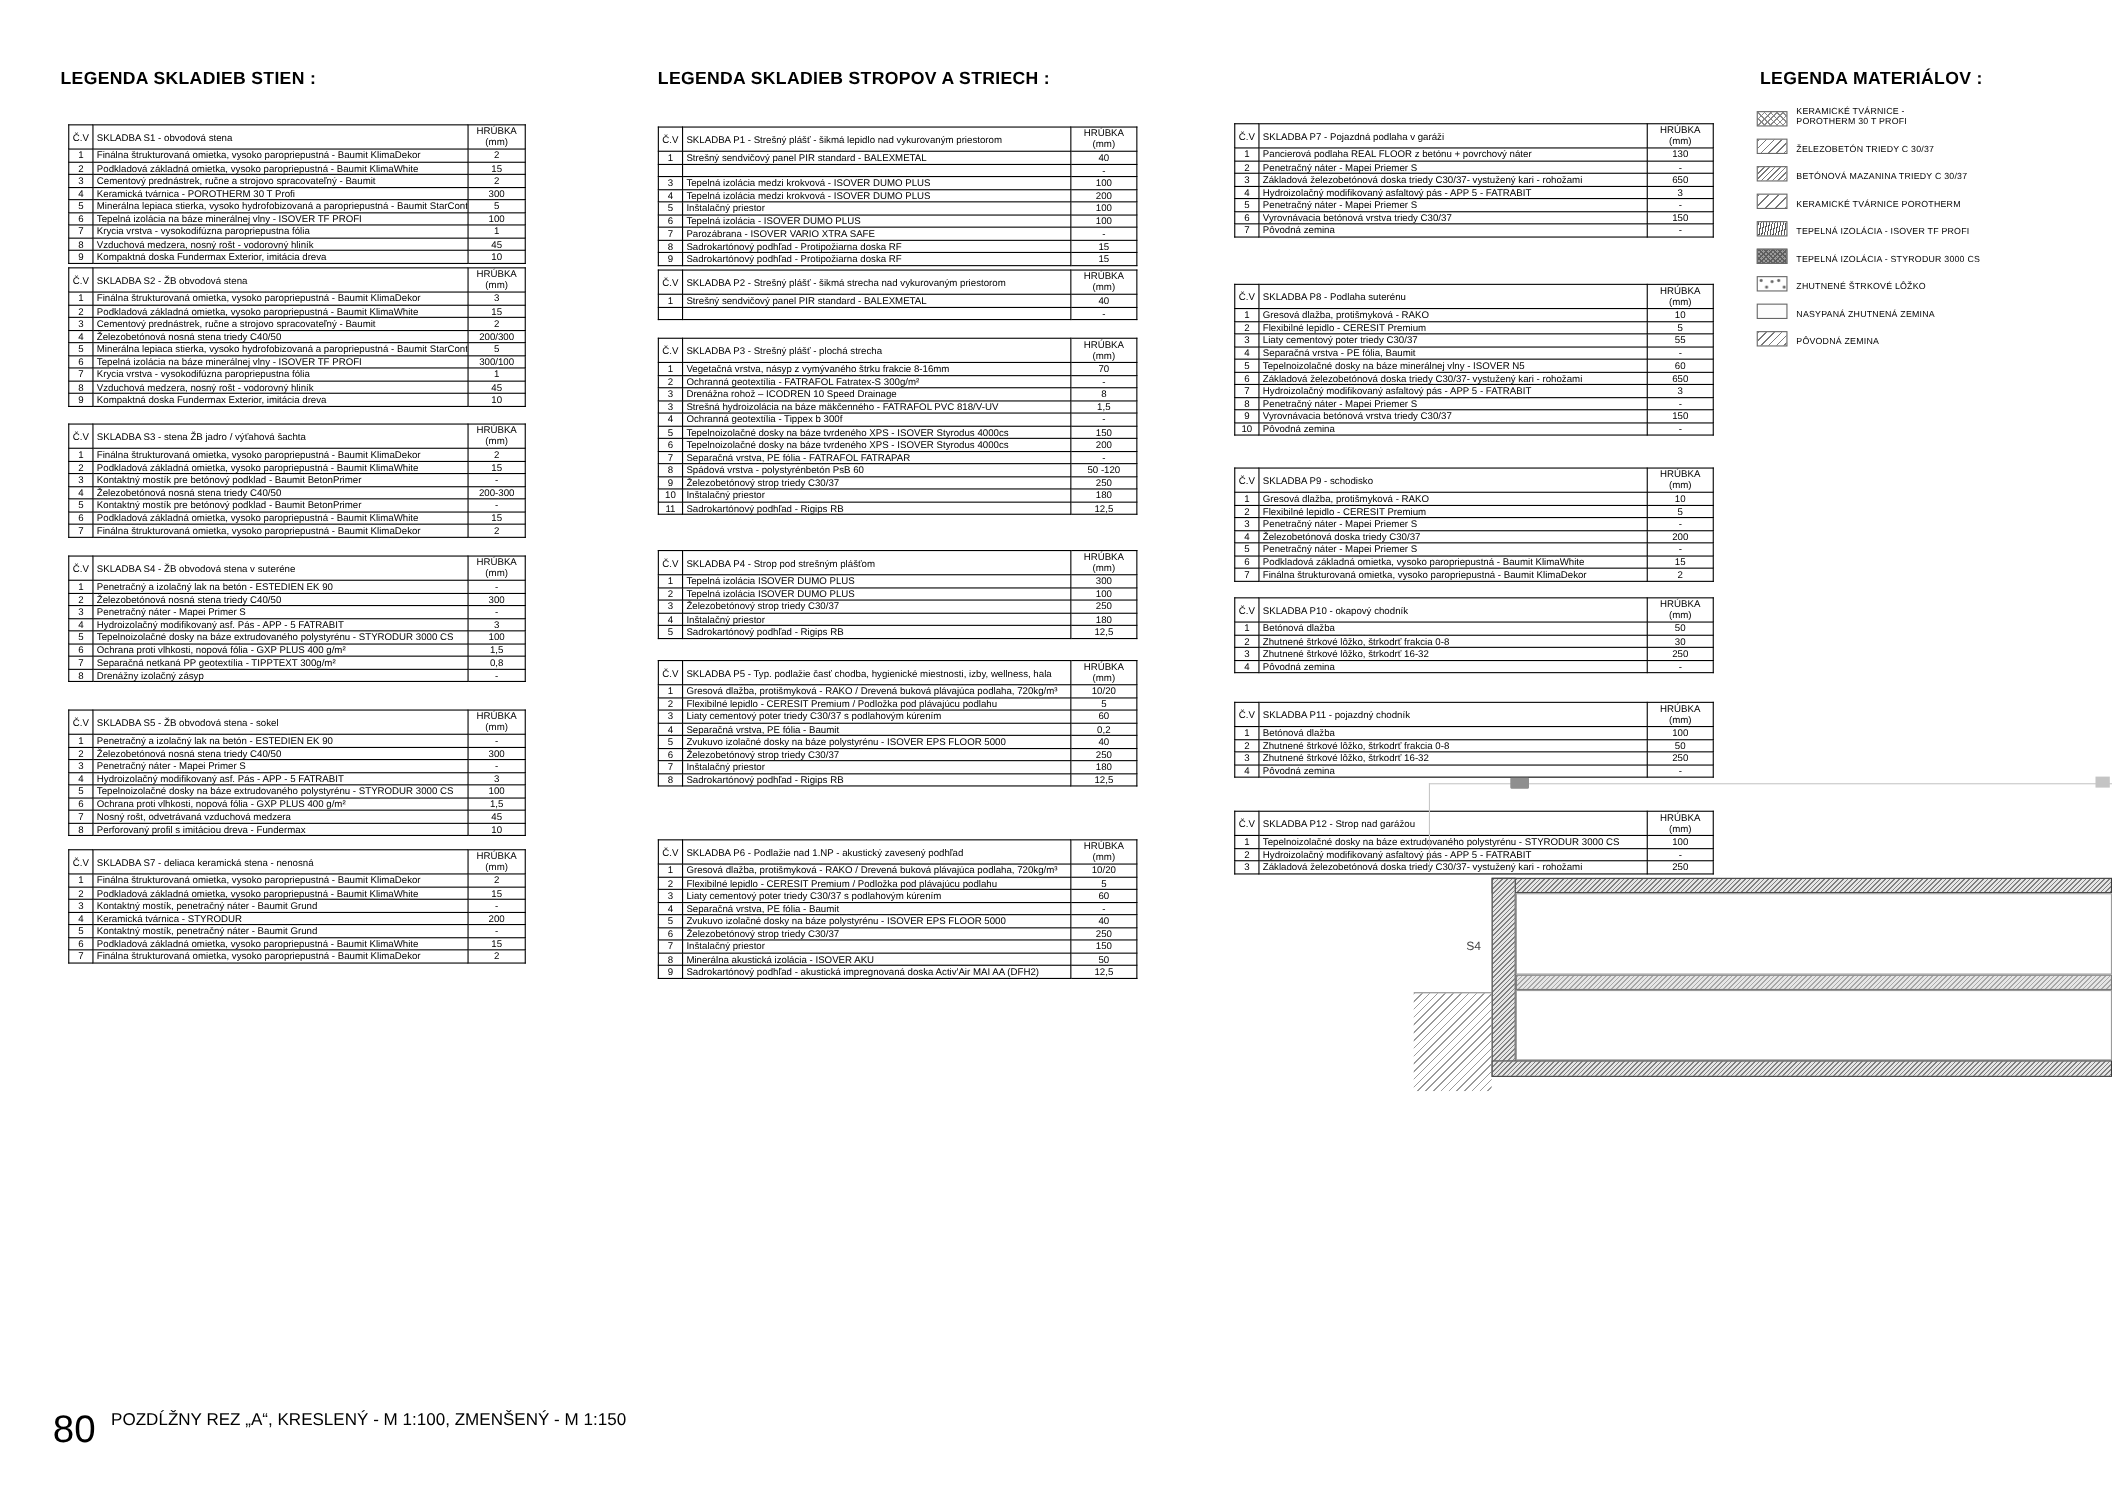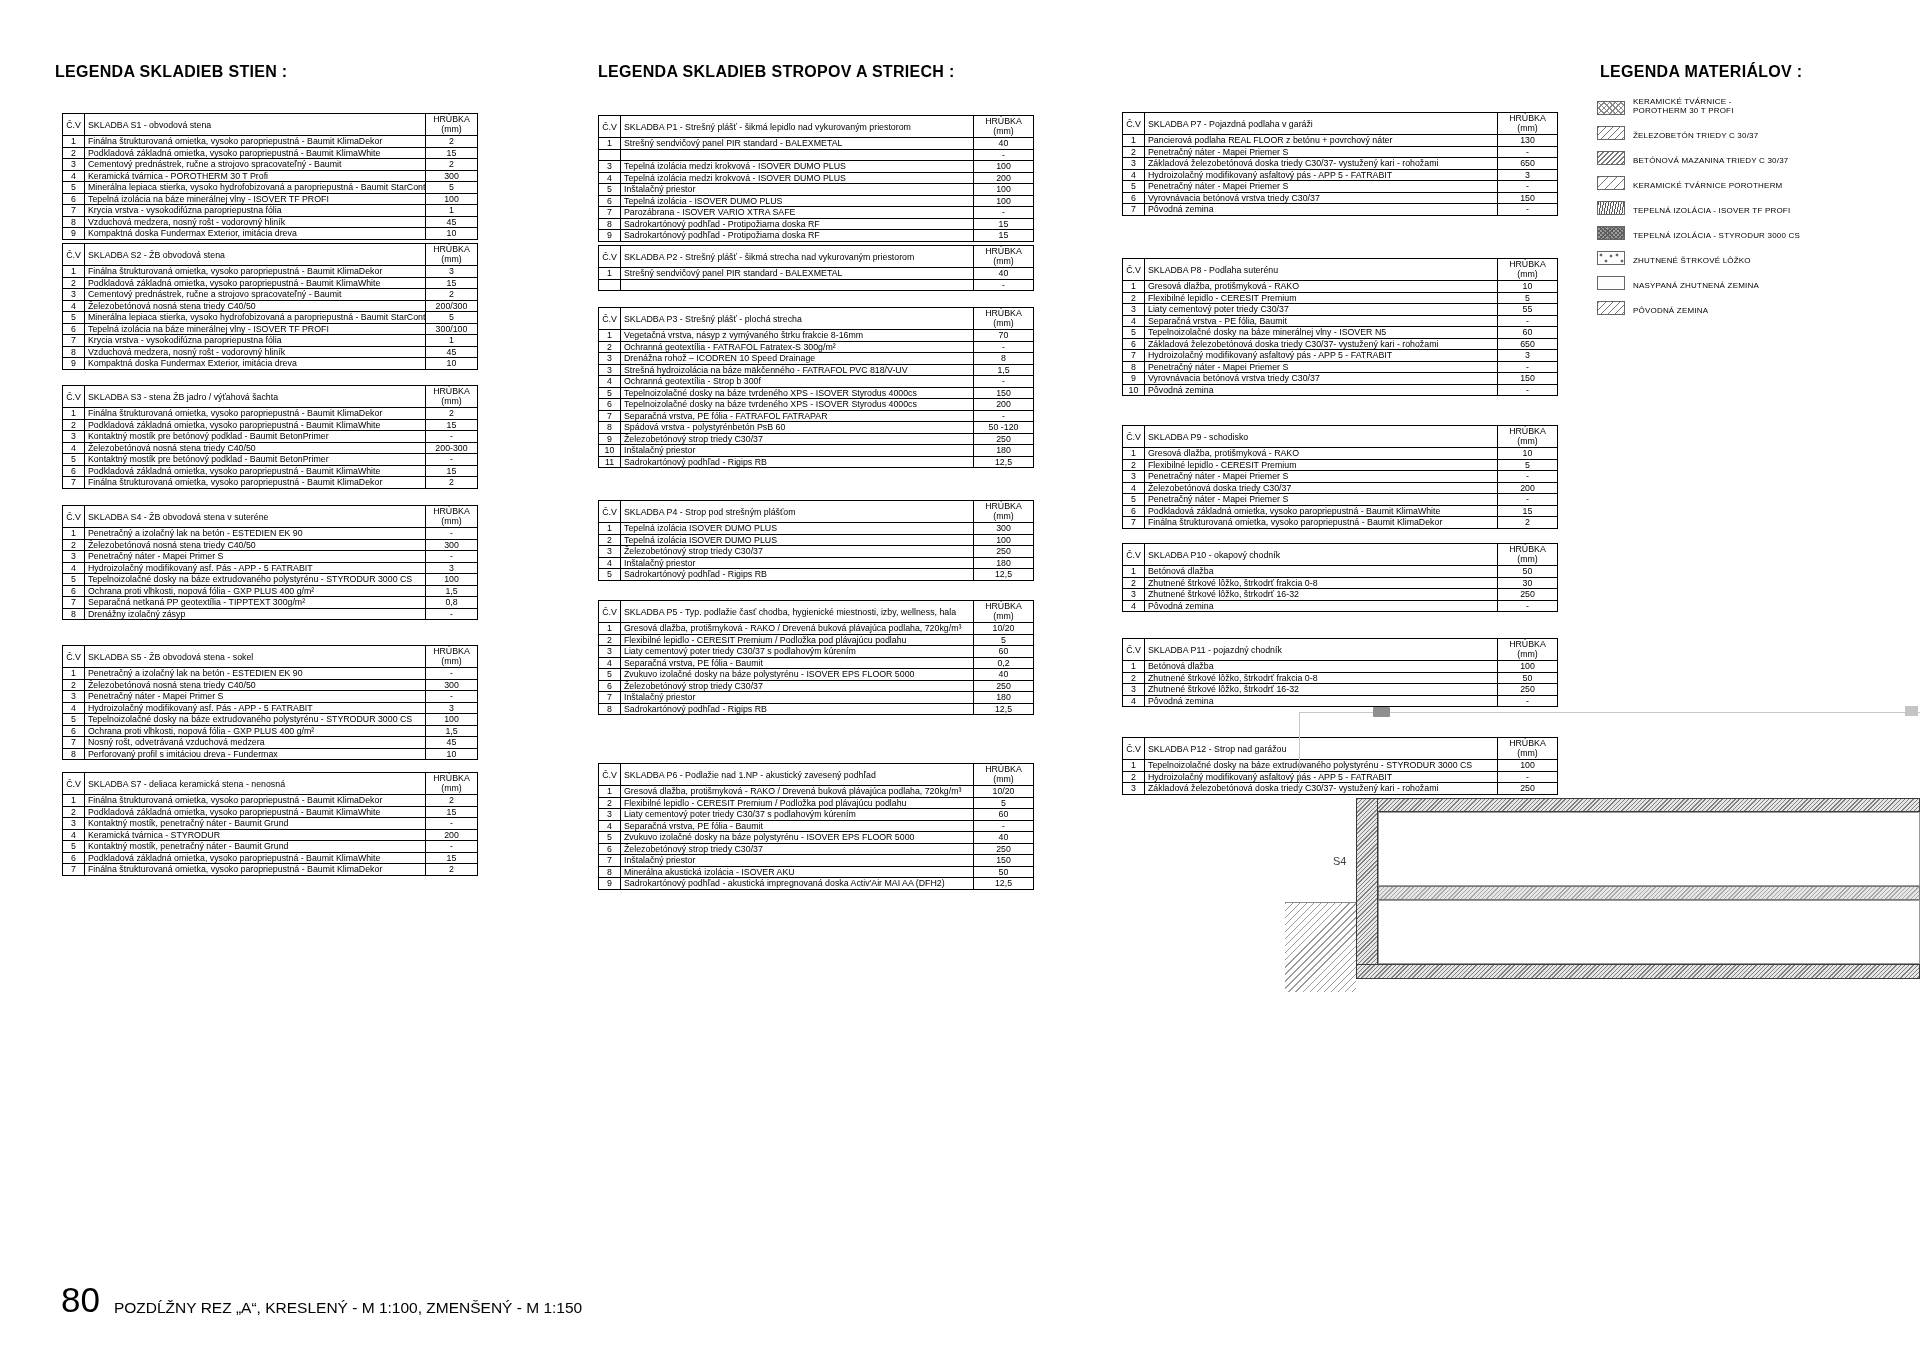--- a/index.html
+++ b/index.html
@@ -37,21 +37,21 @@
       repeating-linear-gradient(45deg,#5e5e5e 0 1px,transparent 1px 3px),
       repeating-linear-gradient(135deg,#5e5e5e 0 1px,transparent 1px 3px)}
   .pat-gravel{background-image:
       radial-gradient(circle at 3px 3px,#666 .9px,transparent 1.8px),
       radial-gradient(circle at 8px 9px,#666 .9px,transparent 1.8px),
       radial-gradient(circle at 13px 4px,#666 .9px,transparent 1.8px);
       background-size:16px 12px}
   .pat-plain{background:#fdfdfd}
 
   
-  .footer{position:absolute;left:61px;top:1282px;display:flex;align-items:flex-end;gap:14px;white-space:nowrap}
+  .footer{position:absolute;left:48px;top:1282px;display:flex;align-items:flex-start;gap:14px;white-space:nowrap}
   .f-num{font-size:35px;line-height:35px}
   .f-label{font-size:15.5px}
 
   
   .viewport{position:absolute;left:1285px;top:702px;width:635px;height:290px;overflow:hidden}
   .viewport>div{position:absolute;box-sizing:border-box}
   .vp-hline{left:14px;right:0;top:10px;height:0;border-top:1px solid #c7c7c7}
   .vp-vline{left:14px;top:10px;height:80px;width:0;border-left:1px solid #c7c7c7}
   .vp-thumb{left:88px;top:5px;width:17px;height:10px;background:#8f8f8f;border-radius:1px}
   .vp-corner{right:2px;top:4px;width:13px;height:10px;background:#c4c4c4}
@@ -556,21 +556,21 @@
           <td class="c-desc">Drenážna rohož – ICODREN 10 Speed Drainage</td>
           <td class="c-val">8</td>
         </tr>
         <tr>
           <td class="c-num">3</td>
           <td class="c-desc">Strešná hydroizolácia na báze mäkčenného - FATRAFOL PVC 818/V-UV</td>
           <td class="c-val">1,5</td>
         </tr>
         <tr>
           <td class="c-num">4</td>
-          <td class="c-desc">Ochranná geotextília - Strop b 300f</td>
+          <td class="c-desc">Ochranná geotextília - Tippex b 300f</td>
           <td class="c-val">-</td>
         </tr>
         <tr>
           <td class="c-num">5</td>
           <td class="c-desc">Tepelnoizolačné dosky na báze tvrdeného XPS - ISOVER Styrodus 4000cs</td>
           <td class="c-val">150</td>
         </tr>
         <tr>
           <td class="c-num">6</td>
           <td class="c-desc">Tepelnoizolačné dosky na báze tvrdeného XPS - ISOVER Styrodus 4000cs</td>

